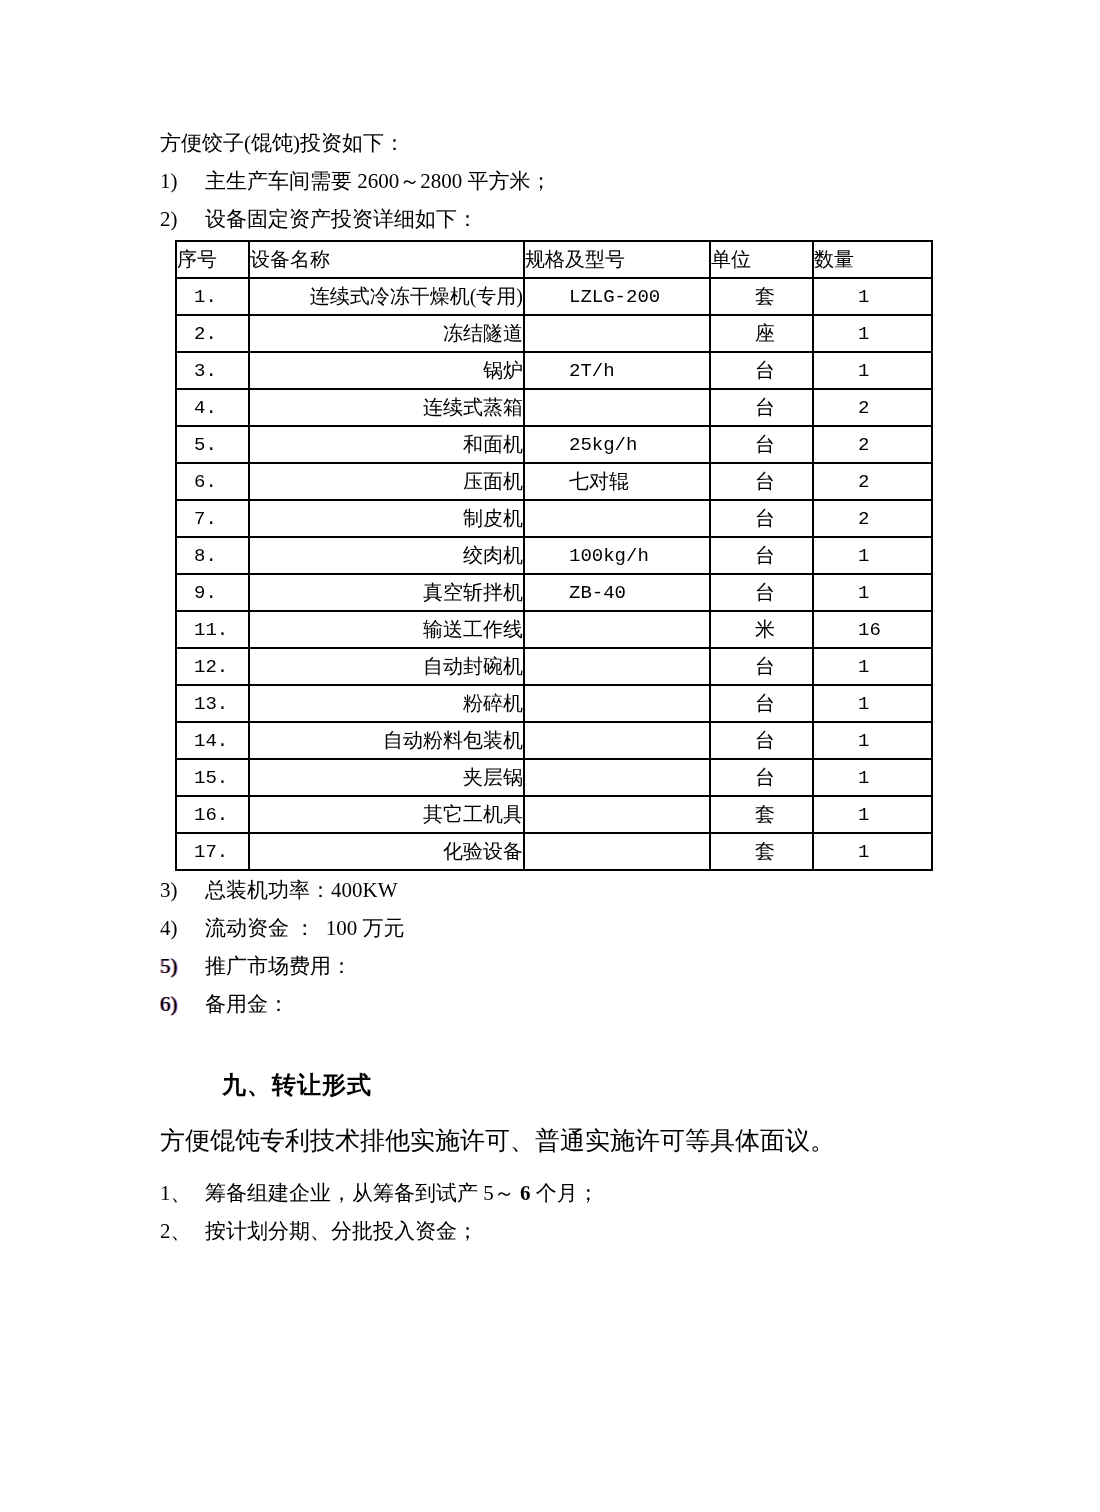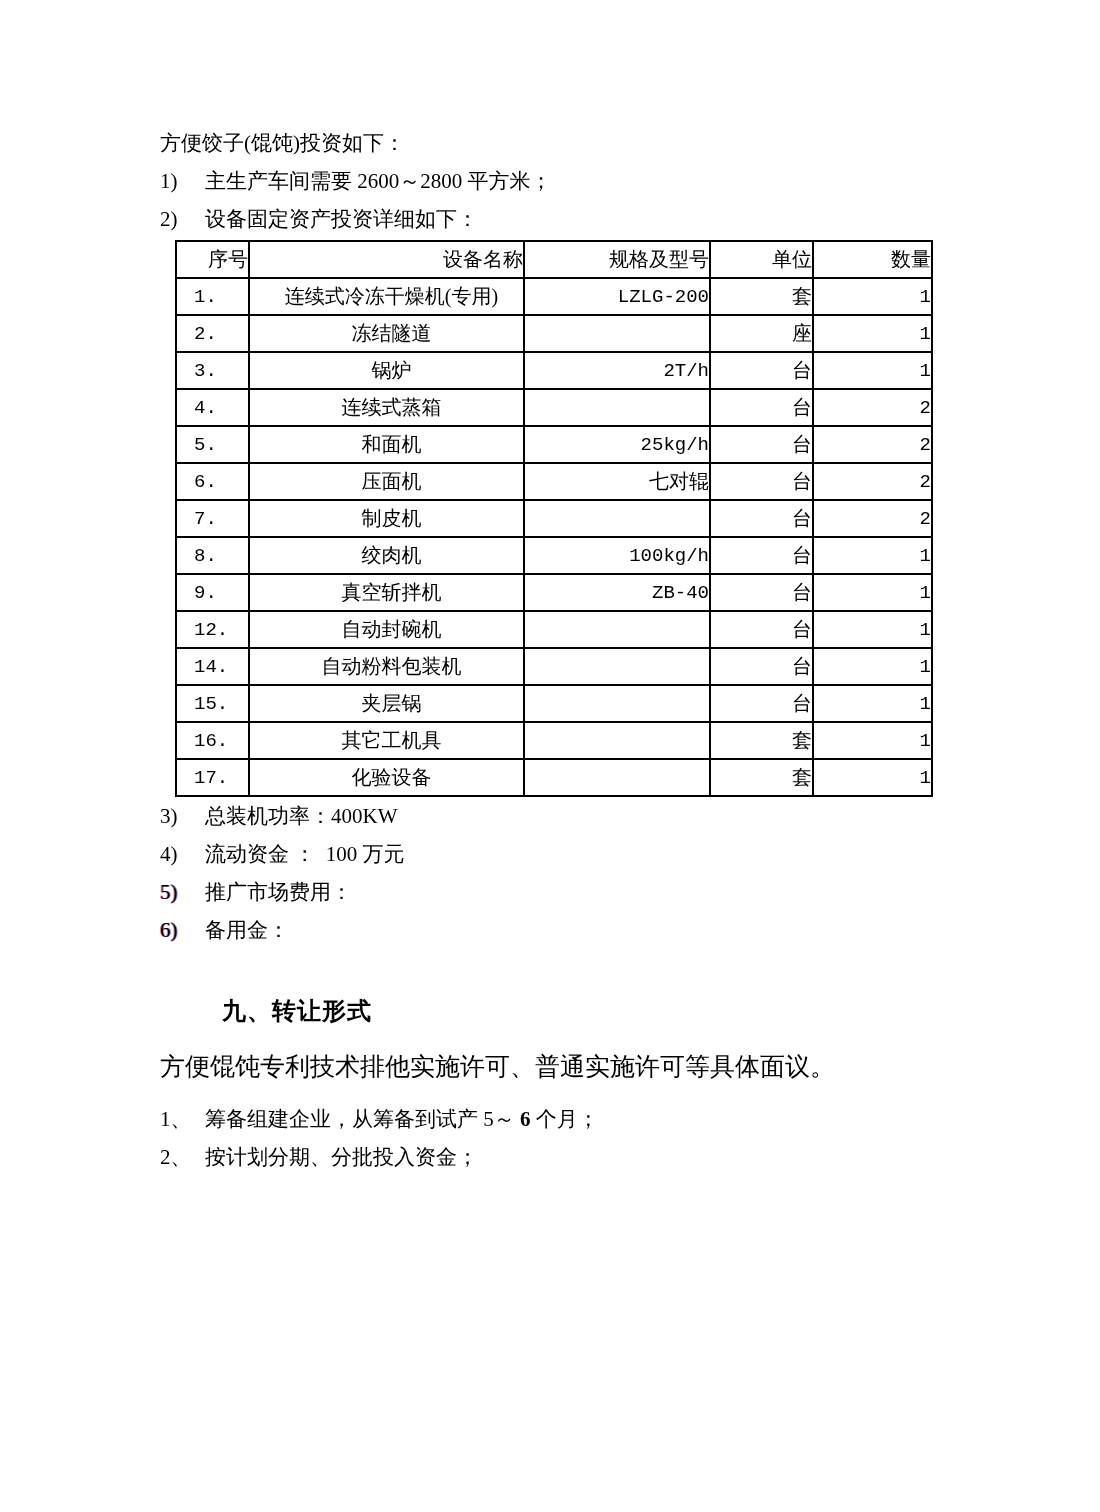--- a/index.html
+++ b/index.html
@@ -11,24 +11,24 @@
   .line { display:flex; font-size:21px; line-height:24px; margin:14px 0 0 0; }
   .line .num { flex:none; width:45px; }
   .line .txt { white-space:pre-wrap; }
   .fringe-num .num {
      font-family:"Liberation Serif",serif;
      text-shadow:-1px 0 rgba(200,40,40,.55), 1px 0 rgba(40,40,220,.55); }
   table { border-collapse:collapse; table-layout:fixed; width:756px;
           margin:9px 0 0 15px; }
   th,td { border:2px solid #000; height:35px; font-size:20px; padding:0;
           overflow:hidden; white-space:nowrap; font-weight:normal; }
-  th { text-align:right; }
+  th { text-align:left; }
   td.c0 { text-align:left; padding-left:17px; }
-  td.c1 { text-align:center; padding-left:10px; }
-  td.c2, td.c3, td.c4 { text-align:right; }
+  td.c1 { text-align:right; padding-left:10px; }
+  td.c2, td.c3, td.c4 { text-align:left;padding-left:44px; }
   .mono { font-family:"Liberation Mono","DejaVu Sans Mono",monospace; font-size:19px; }
   .sec { font-family:"Liberation Sans","DejaVu Sans",sans-serif; font-weight:bold;
          font-size:24px; line-height:32px; margin:53px 0 0 62px; letter-spacing:1px; }
   .body-par { font-size:25px; line-height:24px; margin:28px 0 0 0; }
   .sec10 { margin-top:96px; }
   #post-items .line:first-child { margin-top:7px; }
   #task-items .line:first-child { margin-top:28px; }
   b { font-weight:bold; }
 </style>
 </head>
@@ -123,22 +123,36 @@
           <td class="c4 mono">1</td>
         </tr>
         <tr>
           <td class="c0 mono">9.</td>
           <td class="c1">真空斩拌机</td>
           <td class="c2 mono">ZB-40</td>
           <td class="c3">台</td>
           <td class="c4 mono">1</td>
         </tr>
         <tr>
+          <td class="c0 mono">11.</td>
+          <td class="c1">输送工作线</td>
+          <td class="c2"></td>
+          <td class="c3">米</td>
+          <td class="c4 mono">16</td>
+        </tr>
+        <tr>
           <td class="c0 mono">12.</td>
           <td class="c1">自动封碗机</td>
+          <td class="c2"></td>
+          <td class="c3">台</td>
+          <td class="c4 mono">1</td>
+        </tr>
+        <tr>
+          <td class="c0 mono">13.</td>
+          <td class="c1">粉碎机</td>
           <td class="c2"></td>
           <td class="c3">台</td>
           <td class="c4 mono">1</td>
         </tr>
         <tr>
           <td class="c0 mono">14.</td>
           <td class="c1">自动粉料包装机</td>
           <td class="c2"></td>
           <td class="c3">台</td>
           <td class="c4 mono">1</td>

